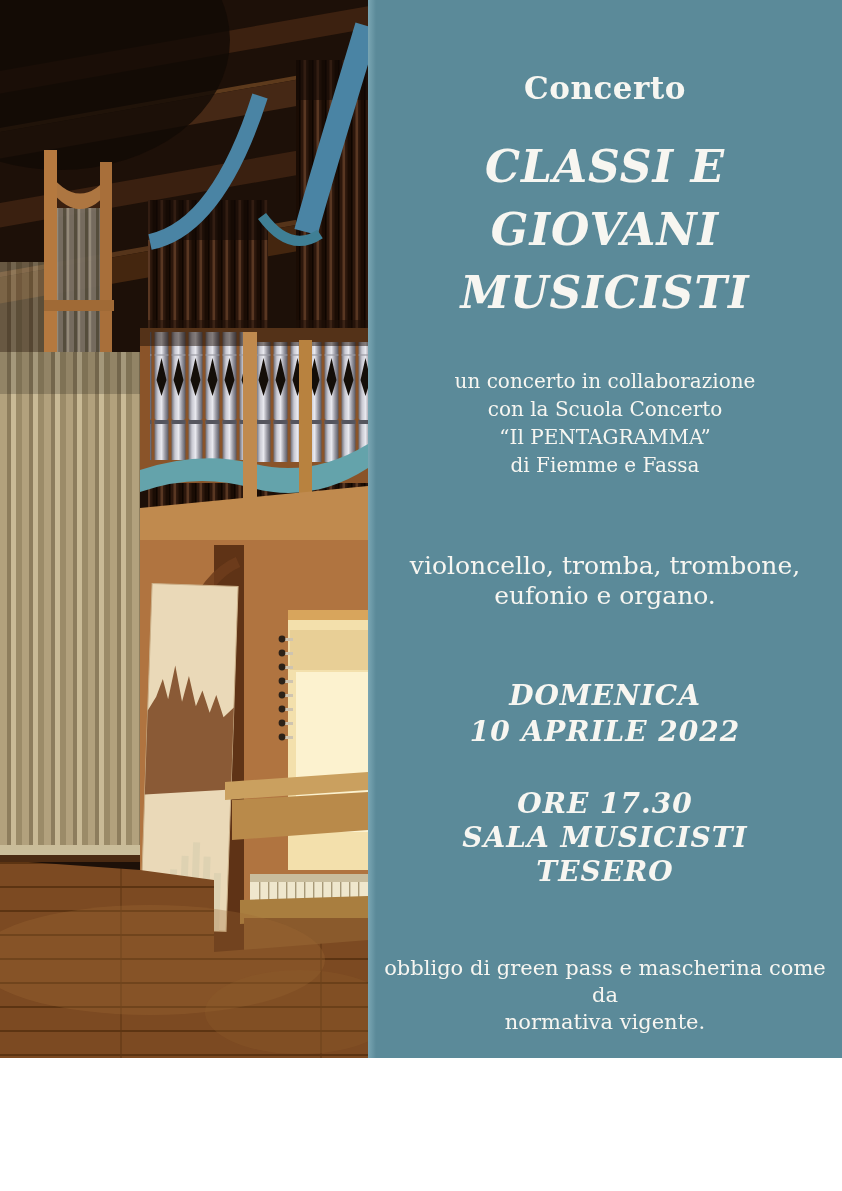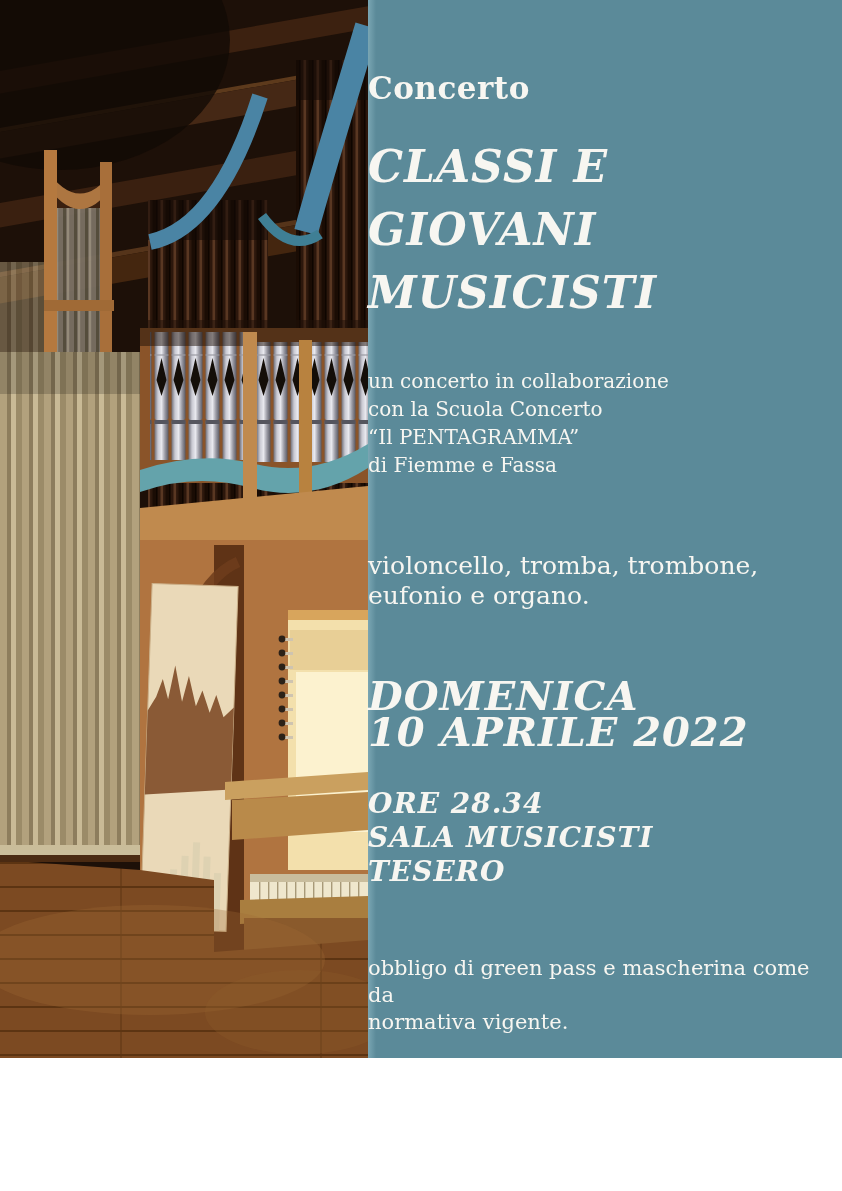--- a/index.html
+++ b/index.html
@@ -4,27 +4,27 @@
 <style>
   html,body{margin:0;padding:0;background:#ffffff;}
   .poster{position:relative;width:842px;height:1191px;background:#ffffff;overflow:hidden;
           font-family:"DejaVu Serif","Liberation Serif",serif;}
   
   .photo{position:absolute;left:0;top:0;width:368px;height:1058px;}
   
   .panel{position:absolute;left:368px;top:0;width:474px;height:1058px;background:#5b8a99;}
   .panel-edge{position:absolute;left:0;top:0;bottom:0;width:8px;
               background:linear-gradient(90deg,#7aa6b3,rgba(122,166,179,0));}
-  .t{position:absolute;left:0;width:100%;text-align:left;color:#f7f6f1;}
+  .t{position:absolute;left:0;width:100%;text-align:center;color:#f7f6f1;}
   .pretitle{top:70px;font-size:31px;font-weight:bold;letter-spacing:.5px;}
   .title{top:135px;font-size:44px;font-weight:bold;font-style:italic;line-height:63px;letter-spacing:1px;}
   .collab{top:367px;font-size:20px;line-height:28px;}
   .classes{top:551px;font-size:25px;line-height:30px;}
   .classes .b{font-weight:bold;}
-  .date{top:678px;font-size:40px;font-weight:bold;font-style:italic;line-height:36px;letter-spacing:1px;}
+  .date{top:678px;font-size:28px;font-weight:bold;font-style:italic;line-height:36px;letter-spacing:1px;}
   .venue{top:787px;font-size:28px;font-weight:bold;font-style:italic;line-height:34px;letter-spacing:1px;}
   .notice{top:955px;font-size:21px;line-height:27px;}
   
   .footer{position:absolute;left:0;top:1058px;width:842px;height:133px;background:#ffffff;}
 </style>
 </head>
 <body>
 
 <div class="poster">
 
@@ -219,21 +219,21 @@
       <div>violoncello, tromba, trombone,</div>
       <div>eufonio e organo.</div>
     </div>
 
     <div class="t date">
       <div>DOMENICA</div>
       <div>10 APRILE 2022</div>
     </div>
 
     <div class="t venue">
-      <div>ORE 28.34</div>
+      <div>ORE 17.30</div>
       <div>SALA MUSICISTI</div>
       <div>TESERO</div>
     </div>
 
     <div class="t notice">
       <div>obbligo di green pass e mascherina come da</div>
       <div>normativa vigente.</div>
     </div>
   </div>
 

